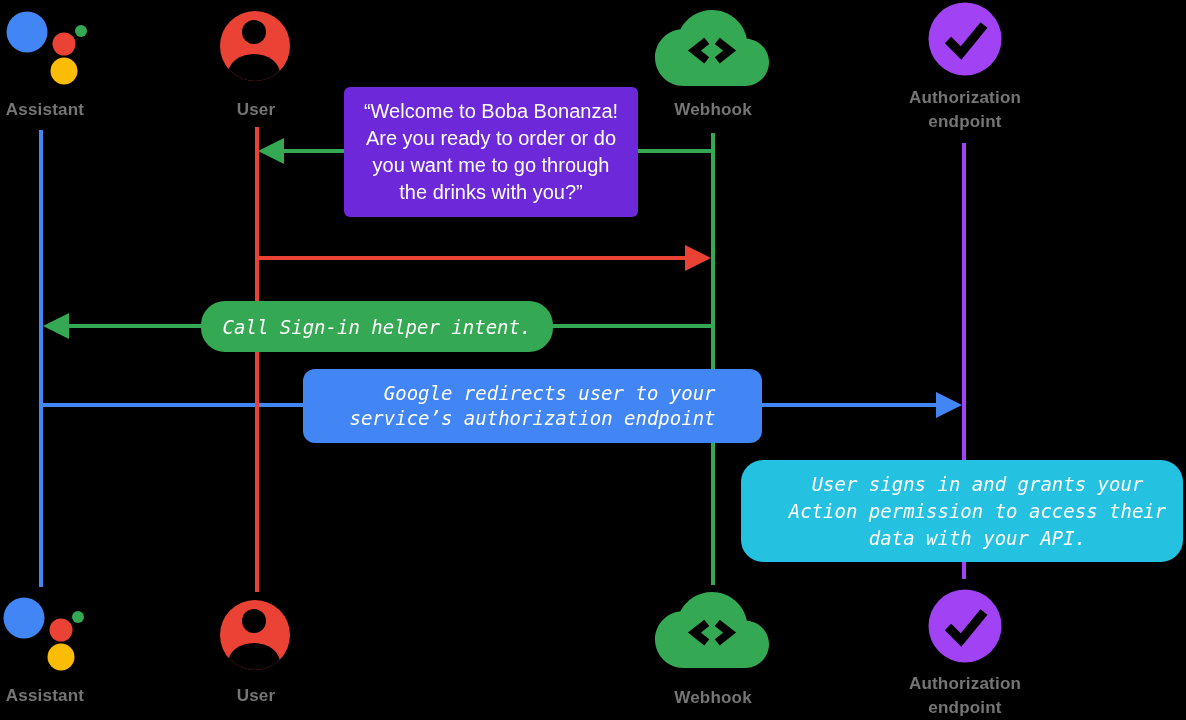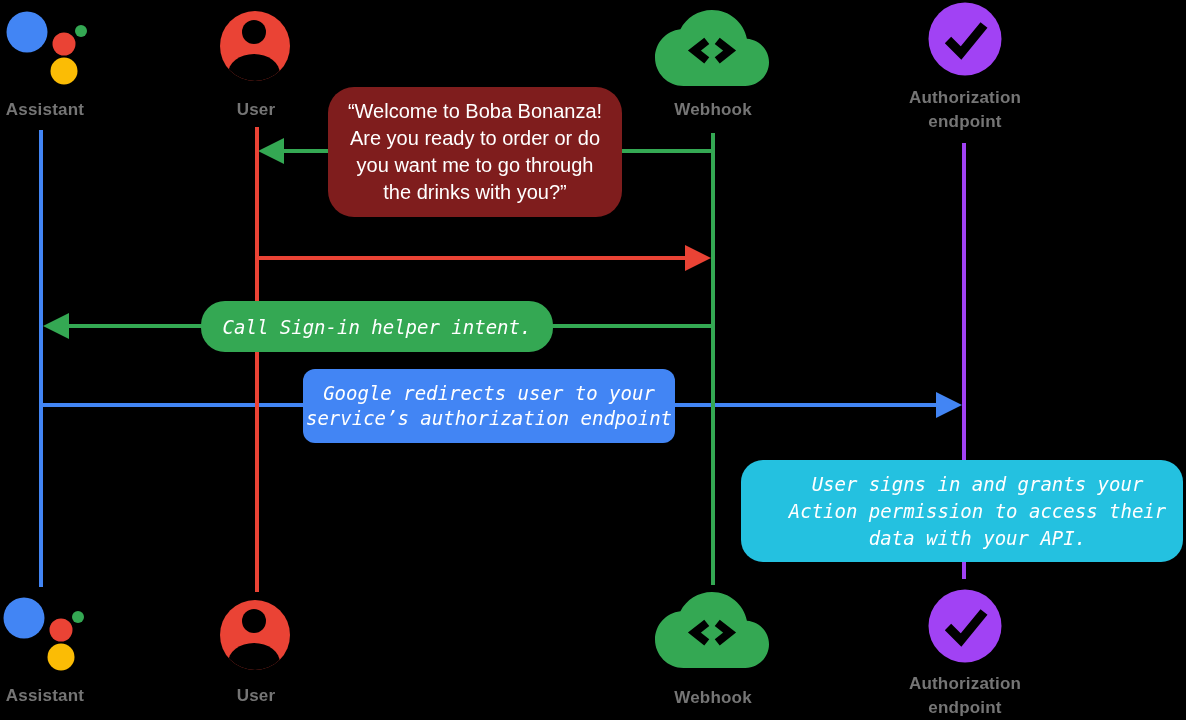--- a/index.html
+++ b/index.html
@@ -25,24 +25,24 @@
   .head-left.green  { border-right:26px solid #34A853; }
   .head-right.red   { border-left:26px solid #EA4335; }
   .head-right.blue  { border-left:26px solid #4285F4; }
 
   
   .bubble { position:absolute; color:#FFFFFF; box-sizing:border-box;
             display:flex; align-items:center; justify-content:center;
             text-align:center; white-space:pre-line; }
   .speech { font-family:"Liberation Sans", sans-serif; font-size:20px; line-height:27px; }
   .code   { font-family:"DejaVu Sans Mono", monospace; font-style:italic; font-size:19px; }
-  .bb-welcome  { left:328px; top:87px;  width:294px; height:130px; border-radius:26px; background:#7f1d1d; }
+  .bb-welcome  { left:344px; top:87px;  width:294px; height:130px; border-radius:6px; background:#6d28d9; }
   .bb-order    { left:390px; top:233px; width:195px; height:48px;  border-radius:24px; background:#EA4335; }
   .bb-signin   { left:201px; top:301px; width:352px; height:51px;  border-radius:24px; background:#34A853; }
-  .bb-redirect { left:303px; top:369px; width:372px; height:74px;  border-radius:12px; background:#4285F4; line-height:25px; }
+  .bb-redirect { left:303px; top:369px; width:459px; height:74px;  border-radius:12px; background:#4285F4; line-height:25px;text-align:right; }
   .bb-note     { left:741px; top:460px; width:442px; height:102px; border-radius:22px; background:#24C1E0; line-height:27px;padding-left:31px; }
 
   
   .actor-icon { position:absolute; }
   .actor-label { position:absolute; transform:translateX(-50%);
                  font-weight:bold; font-size:17px; line-height:24px;
                  color:#757575; text-align:center; white-space:pre-line;
                  letter-spacing:0.2px; }
 </style>
 </head>

